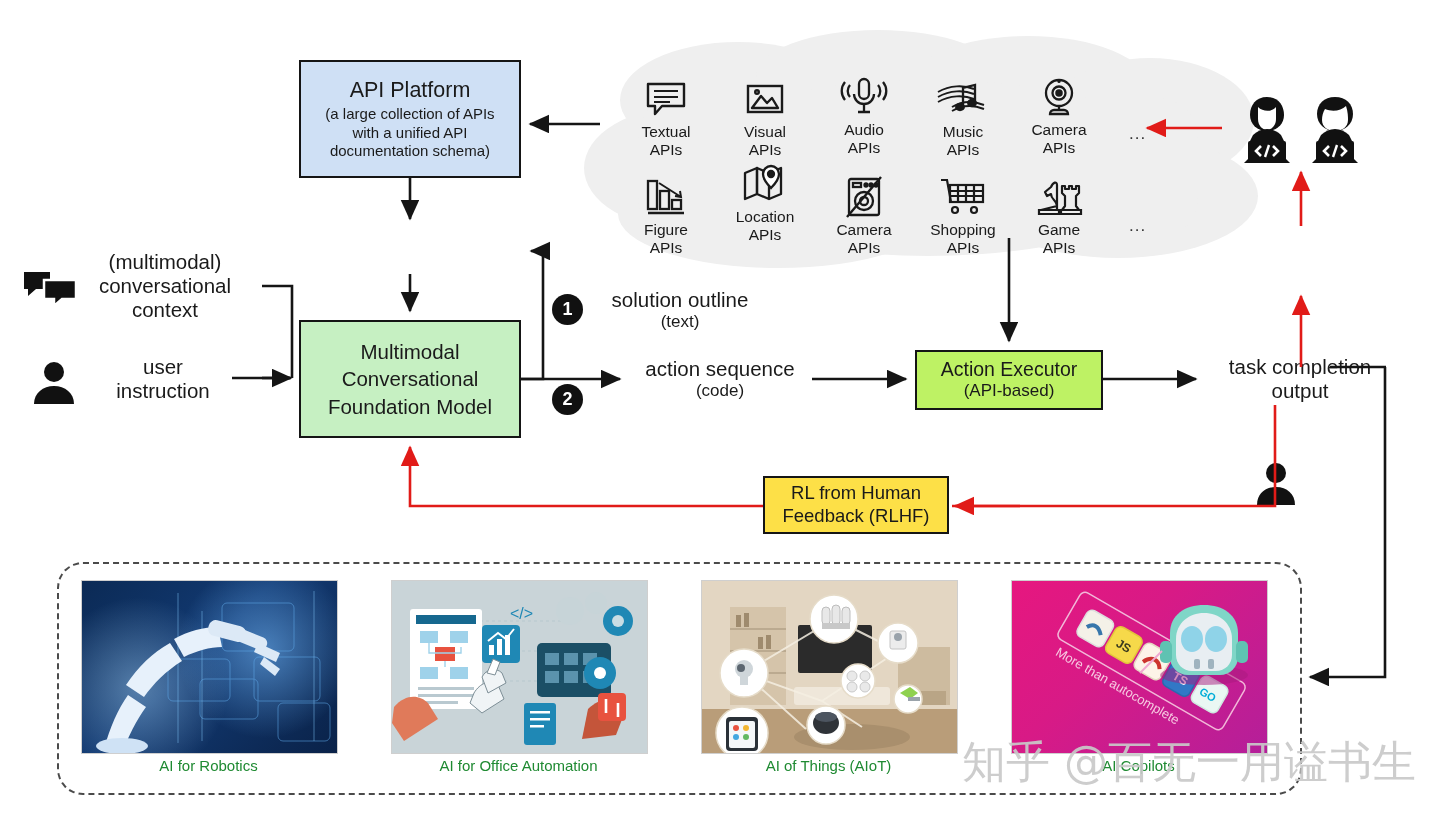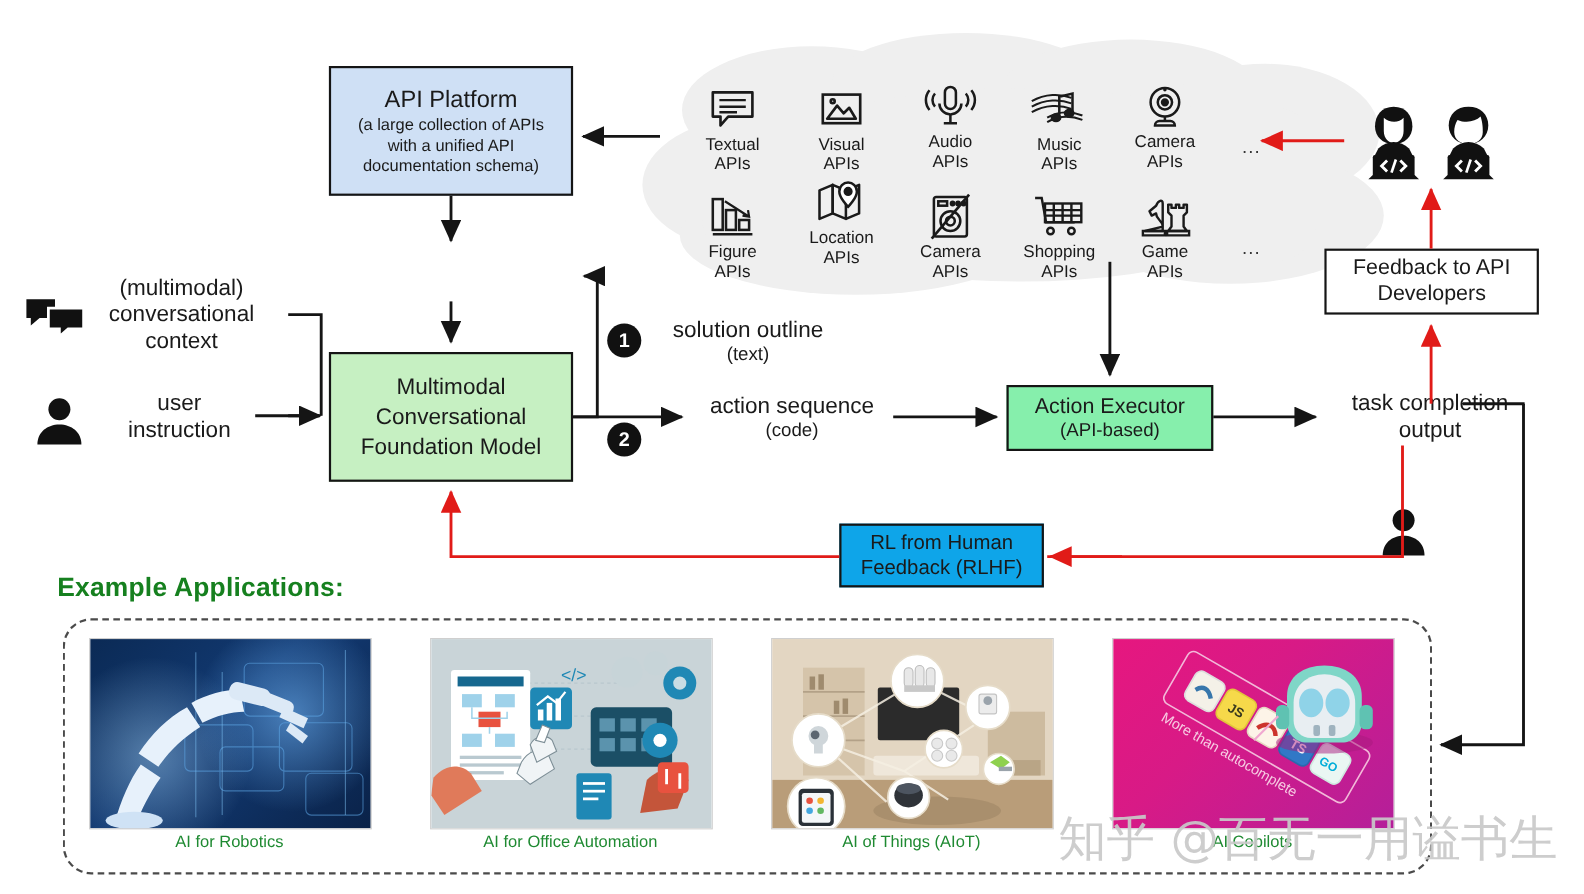--- a/index.html
+++ b/index.html
@@ -19,26 +19,26 @@
   .box .t1{font-size:21px;}
   .box .t2{font-size:15.5px;}
 
   #apiPlatform{left:299px;top:60px;width:222px;height:118px;background:#cfe0f5;}
   #apiPlatform .t1{font-size:21.5px;margin-bottom:2px;}
   #apiPlatform .t2{font-size:15px;line-height:1.22;}
   #apiSelector{left:299px;top:228px;width:222px;height:46px;background:#fbd9c8;}
   #apiSelector .t1{font-size:21.5px;}
   #model{left:299px;top:320px;width:222px;height:118px;background:#c6f0c2;}
   #model .t1{font-size:20.5px;line-height:1.32;}
-  #executor{left:915px;top:350px;width:188px;height:60px;background:#86efac;}
+  #executor{left:915px;top:350px;width:188px;height:60px;background:#bef264;}
   #executor .t1{font-size:19.5px;}
   #executor .t2{font-size:17px;}
   #feedbackDev{left:1204px;top:226px;width:195px;height:60px;background:#fff;}
   #feedbackDev .t1{font-size:19.5px;line-height:1.22;}
-  #rlhf{left:763px;top:476px;width:186px;height:58px;background:#0ea5e9;}
+  #rlhf{left:763px;top:476px;width:186px;height:58px;background:#fde047;}
   #rlhf .t1{font-size:18.5px;line-height:1.22;}
 
   
   .lbl{position:absolute;text-align:center;line-height:1.18;color:#1a1a1a;}
   .lbl .l1{font-size:20.5px;}
   .lbl .l2{font-size:17px;}
 
   
   .apiItem{position:absolute;width:100px;text-align:center;}
   .apiIcon{height:48px;display:flex;align-items:flex-end;justify-content:center;}
@@ -245,26 +245,20 @@
       <span>Conversational</span><br>
       <span>Foundation  Model</span>
     </div>
   </div>
 
   <div class="box" id="executor">
     <div class="t1">Action Executor</div>
     <div class="t2">(API-based)</div>
   </div>
 
-  <div class="box" id="feedbackDev">
-    <div class="t1">
-      <span>Feedback to API</span><br>
-      <span>Developers</span>
-    </div>
-  </div>
 
   <div class="box" id="rlhf">
     <div class="t1">
       <span>RL from Human</span><br>
       <span>Feedback (RLHF)</span>
     </div>
   </div>
 
   <div class="abs" style="left:22px;top:268px;width:58px;height:40px;">
     <svg width="58" height="40" viewBox="0 0 58 40" fill="#111">
@@ -378,21 +372,20 @@
       <path d="M763,506 L410,506 L410,447" marker-end="url(#ahr)"></path>
 
       <path d="M1301,367 L1301,296" marker-end="url(#ahr)"></path>
 
       <path d="M1301,226 L1301,172" marker-end="url(#ahr)"></path>
 
       <path d="M1222,128 L1147,128" marker-end="url(#ahr)"></path>
     </g>
   </svg>
 
-  <div id="exTitle">Example Applications:</div>
   <div id="exBox"></div>
 
   <div class="thumb" style="left:81px;">
     <div class="t-robot">
       <svg width="255" height="172" viewBox="0 0 255 172">
         <g stroke="#5fa8e8" stroke-width="1" fill="none" opacity=".55">
           <rect x="140" y="22" width="72" height="48" rx="5"></rect>
           <rect x="86" y="78" width="62" height="42" rx="5"></rect>
           <rect x="172" y="76" width="66" height="44" rx="5"></rect>
           <rect x="118" y="98" width="58" height="40" rx="5"></rect>

